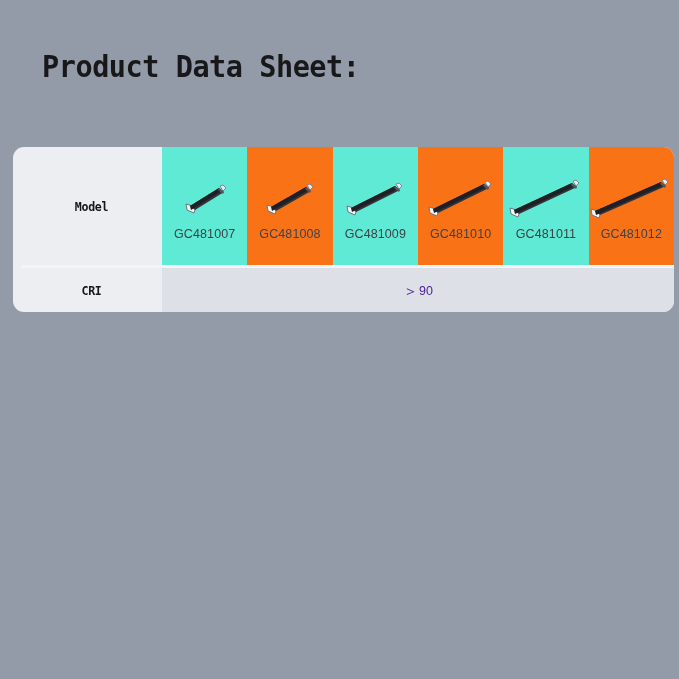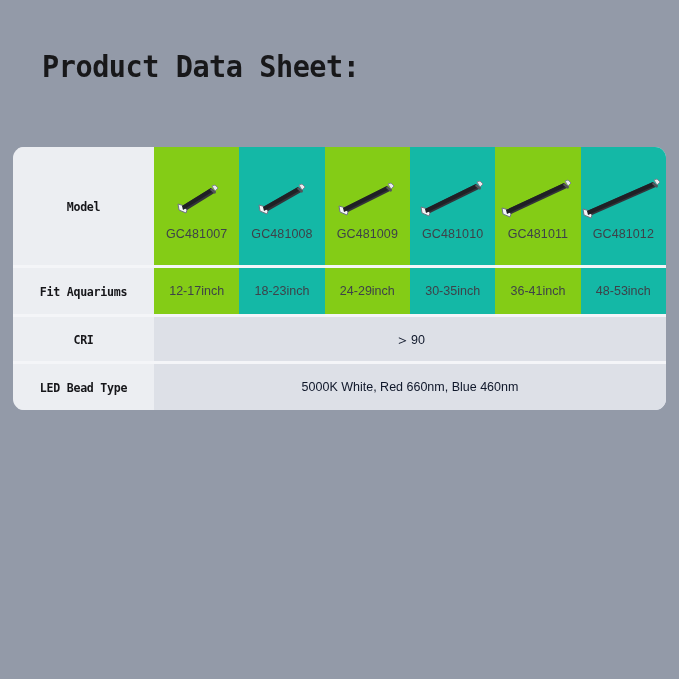--- a/index.html
+++ b/index.html
@@ -36,20 +36,21 @@
   }
 
   .table-wrap {
     position: absolute;
     left: 13px;
     top: 147px;
     width: 653px;
     border-radius: 11px;
     overflow: hidden;
     background: #eceef2;
+    padding-left: 8px;
   }
 
   table.spec {
     width: 653px;
     border-collapse: collapse;
     table-layout: fixed;
   }
 
   table.spec td {
     padding: 0;
@@ -72,29 +73,29 @@
   .lbl-inner {
     display: block;
     padding: 0 4px;
     white-space: nowrap;
   }
 
   
   .cell {
     font-size: 12.5px;
     color: #3e4249;
-    background: #14b8a6;
+    background: #f97316;
   }
   .cell.alt {
-    background: #84cc16;
+    background: #5eead4;
   }
   .merged {
     background: #dde0e7;
     font-size: 12.5px;
-    color: #0f172a;
+    color: #4c1d95;
   }
 
   
   tr.rowline td {
     border-bottom: 3px solid #f4f5f8;
   }
   tr.rowline:last-child td {
     border-bottom: none;
   }
 
@@ -246,47 +247,30 @@
                   <polygon points="78,8 83,12 82,14 77,10" fill="#55565d"></polygon>
                 </g>
               </svg>
             </div>
             <div class="model-code">GC481012</div>
           </div>
         </td>
       </tr>
 
 
-      <tr class="rowline r-std">
-        <td class="lbl">
-          <span class="lbl-inner">Fit Aquariums</span>
-        </td>
-        <td class="cell alt">12-17inch</td>
-        <td class="cell">18-23inch</td>
-        <td class="cell alt">24-29inch</td>
-        <td class="cell">30-35inch</td>
-        <td class="cell alt">36-41inch</td>
-        <td class="cell">48-53inch</td>
-      </tr>
 
 
 
       <tr class="rowline r-cri">
         <td class="lbl">
           <span class="lbl-inner">CRI</span>
         </td>
         <td class="merged" colspan="6">
           <span class="gt">＞</span><span>90</span>
         </td>
       </tr>
 
-      <tr class="rowline r-std">
-        <td class="lbl">
-          <span class="lbl-inner">LED Bead Type</span>
-        </td>
-        <td class="merged" colspan="6">5000K White, Red 660nm, Blue 460nm</td>
-      </tr>
 
 
     </tbody>
       </table>
   </div>
 </div>
 
 </body></html>

